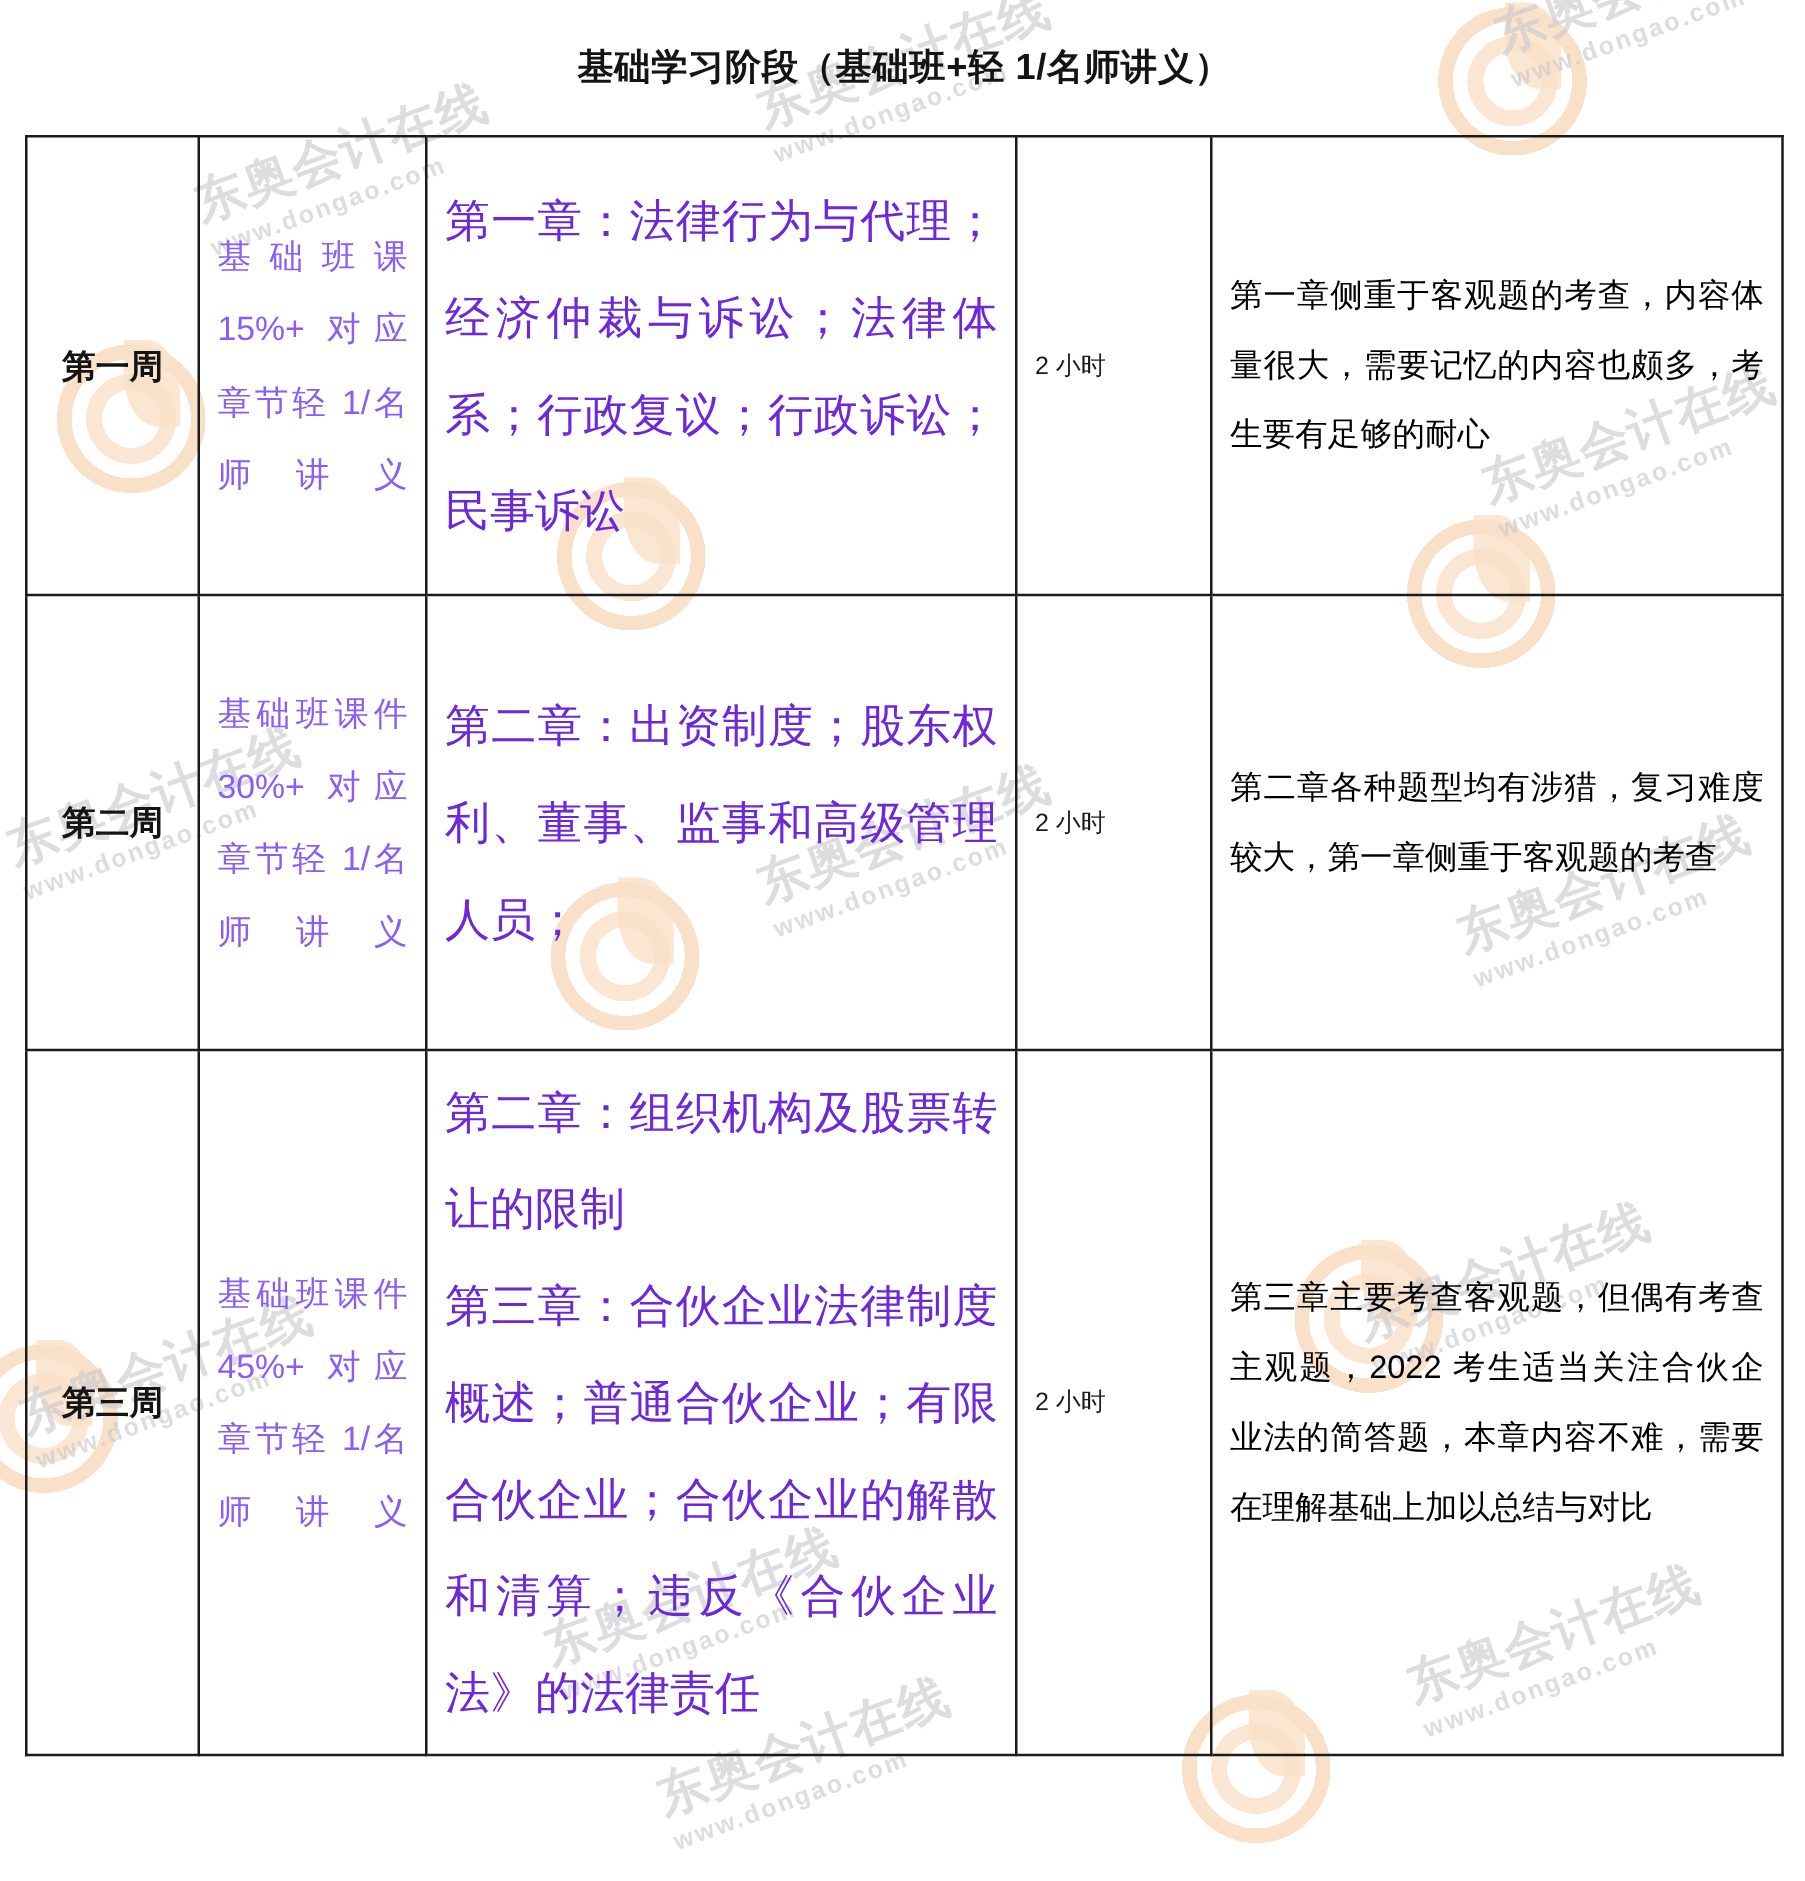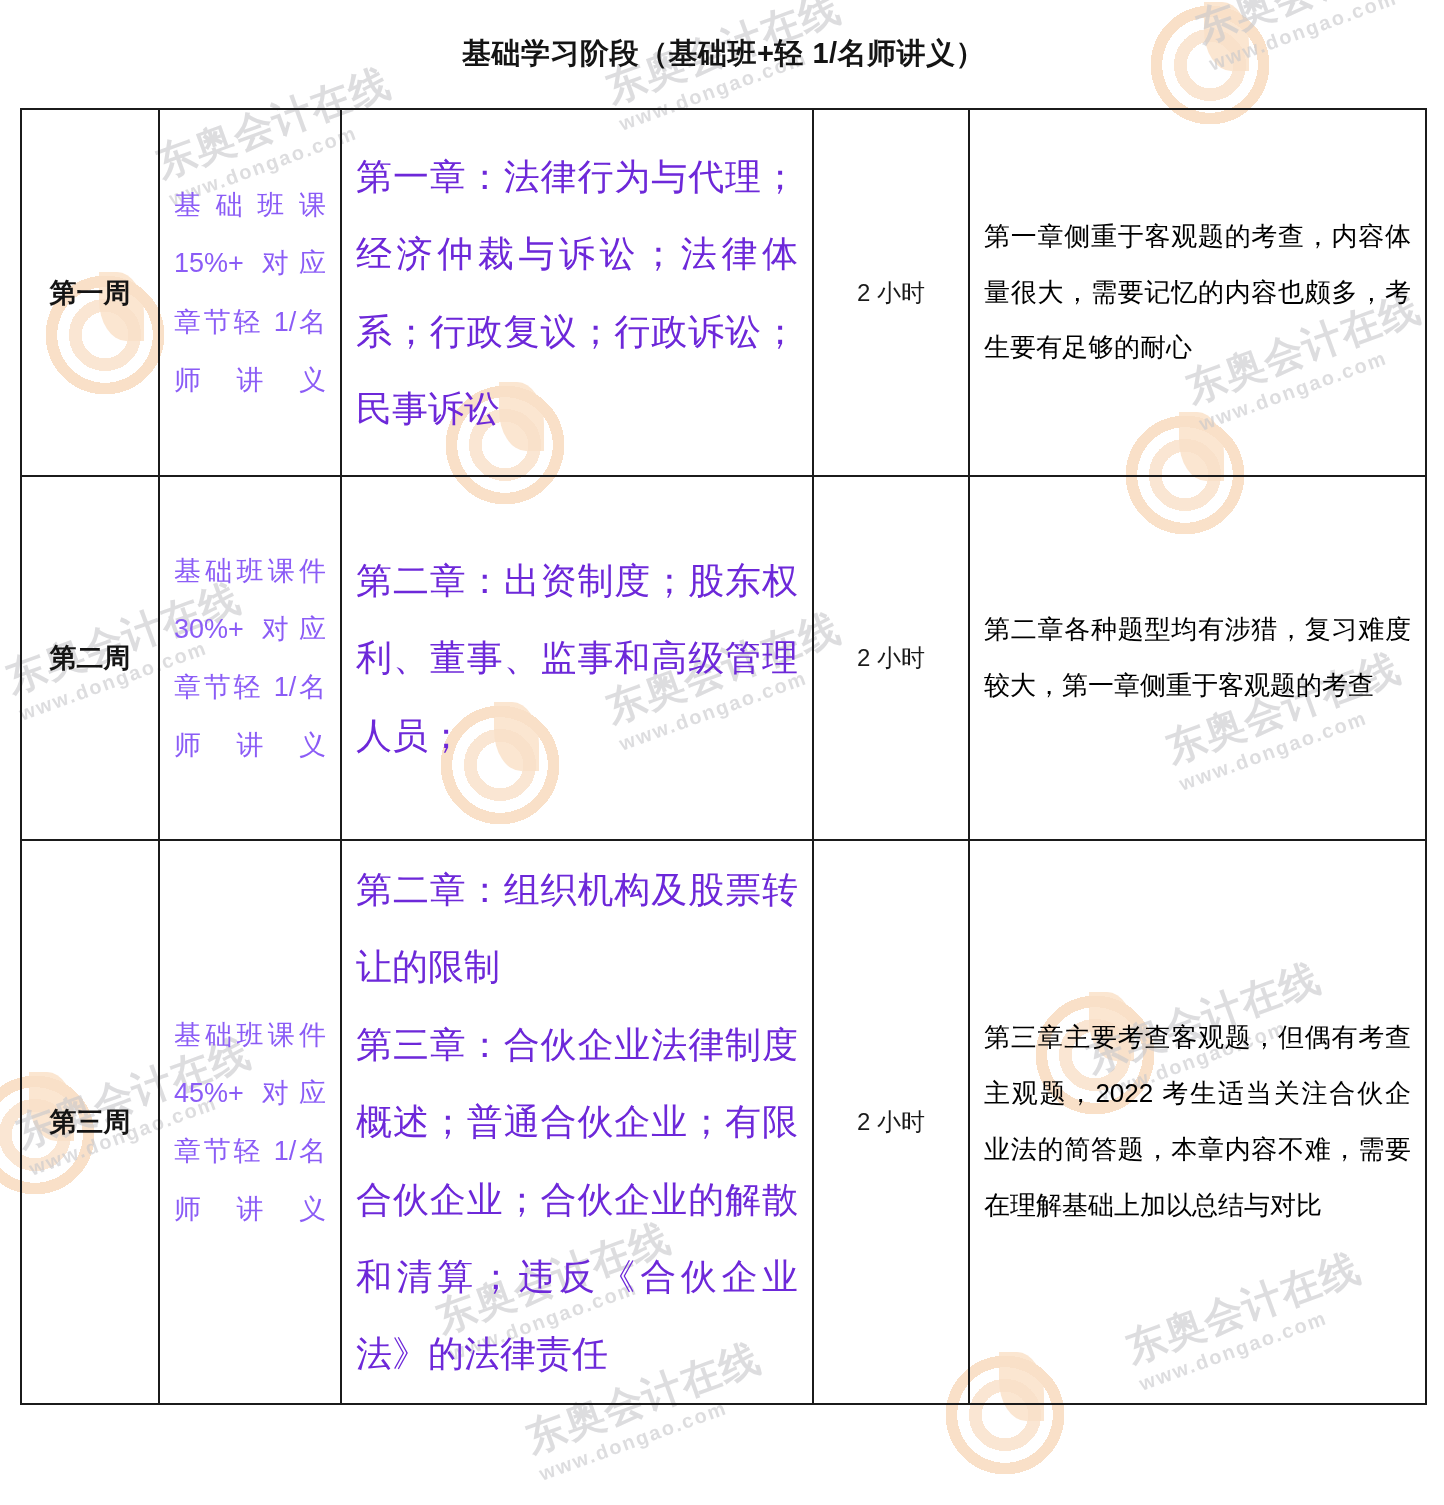--- a/index.html
+++ b/index.html
@@ -136,22 +136,22 @@
   td.points {
     font-size: 36px;
     line-height: 2.15;
     text-align: justify;
     text-align-last: left;
     color: #6d28d9;
     padding: 14px 16px;
   }
   td.points p { margin: 0; }
   td.duration {
-    text-align: center;
-    font-size: 24px;
+    text-align: left;
+    font-size: 20px;
     color: #1a1a1a;
   }
   td.tips {
     font-size: 26px;
     line-height: 2.15;
     text-align: justify;
     text-align-last: left;
     color: #000000;
     padding: 14px 18px;
   }

